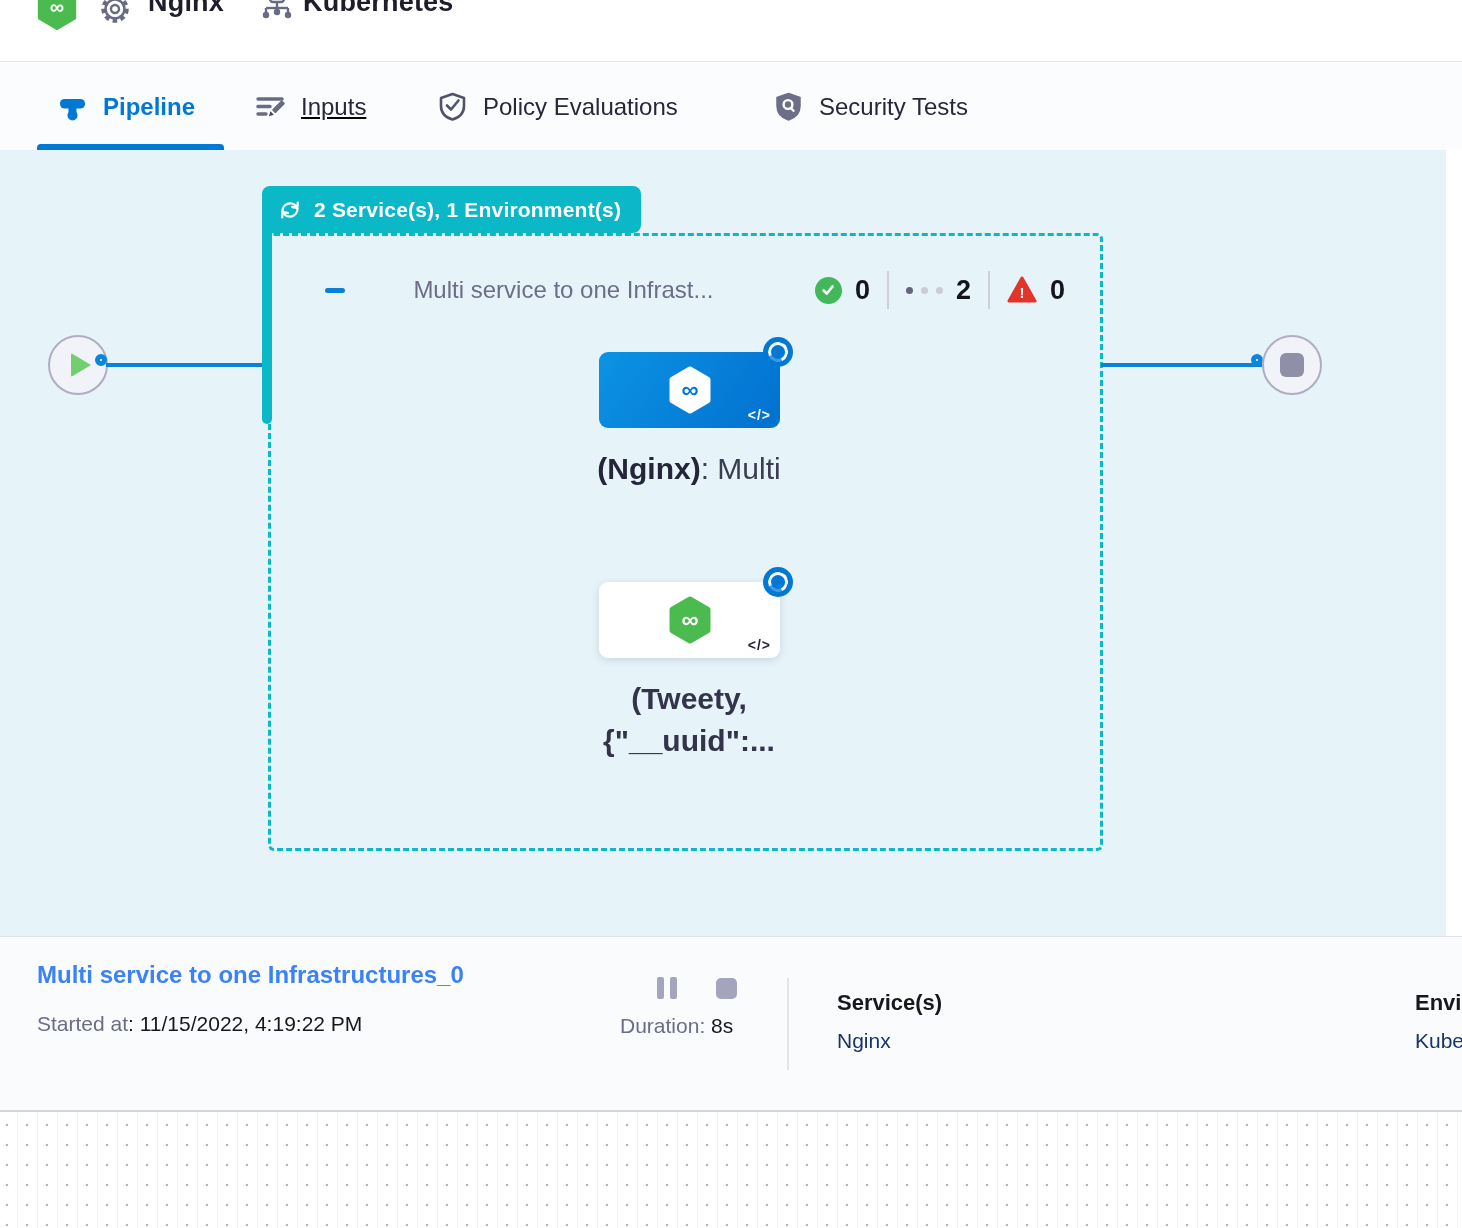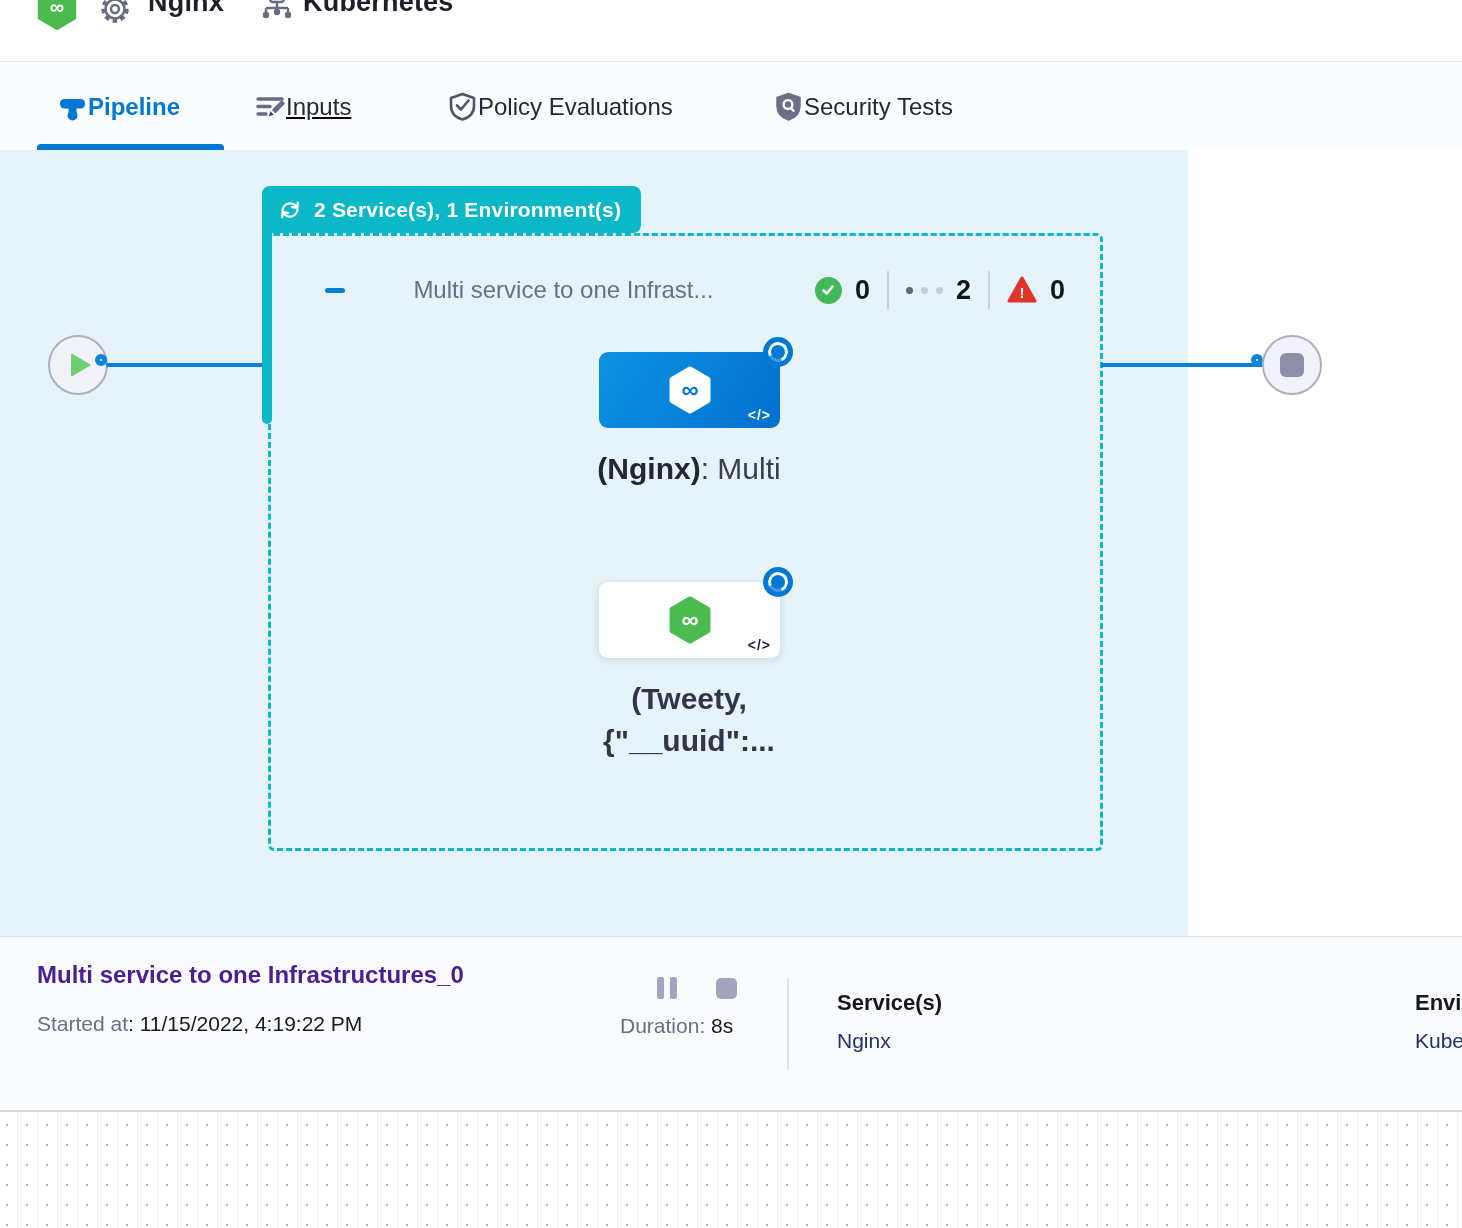--- a/index.html
+++ b/index.html
@@ -13,29 +13,29 @@
   .logo { position:absolute; left:36px; top:-14px; width:42px; height:44px; }
   .hdr-icon { position:absolute; top:-8px; width:34px; height:34px; color:#696a83; }
   .hdr-gear { left:98px; }
   .hdr-k8s { left:260px; }
   .hdr-label { position:absolute; top:-13px; font-size:27px; font-weight:600; color:#1d1d2b; letter-spacing:.2px; }
   .hdr-nginx { left:148px; }
   .hdr-kube { left:303px; }
 
   
   .tabbar { position:absolute; left:0; top:63px; width:1462px; height:87px; background:#fbfcfe; }
-  .tab { position:absolute; top:0; height:87px; display:flex; align-items:center; cursor:pointer; }
+  .tab { position:absolute; top:0; height:87px; display:flex; align-items:center; gap:15px; cursor:pointer; }
   .tab-label { font-size:24px; font-weight:500; color:#26273a; }
   .tab.active .tab-label { color:#0278d5; font-weight:700; }
   .tab-ico { width:31px; height:31px; flex:0 0 auto; }
   .tab-underline { position:absolute; left:37px; bottom:0; width:187px; height:6px; background:#0278d5;
     border-radius:4px 4px 0 0; }
 
   
-  .canvas { position:absolute; left:0; top:150px; width:1188px; height:786px; background:#e6f3f9; }
+  .canvas { position:absolute; left:0; top:150px; width:1446px; height:786px; background:#e6f3f9; }
 
   .endpoint { position:absolute; width:60px; height:60px; border-radius:50%;
     background:#f2f2f9; border:2px solid #aeadc2; display:flex; align-items:center; justify-content:center; }
   .start-node { left:48px; top:185px; }
   .end-node { left:1262px; top:185px; }
   .play-tri { width:0; height:0; border-left:20px solid #71ce71; border-top:12px solid transparent;
     border-bottom:12px solid transparent; margin-left:6px; border-radius:2px; }
   .stop-sq { width:24px; height:24px; background:#8f90a7; border-radius:6px; }
 
   .edge { position:absolute; height:4px; background:#0b82d8; top:213px; }
@@ -84,21 +84,21 @@
     transform:rotate(20deg); }
 
   .svc-label { position:absolute; width:260px; text-align:center; font-size:30px; line-height:42px; color:#3c3c52; }
   .svc-label-1 { left:559px; top:298px; }
   .svc-label-2 { left:559px; top:528px; font-weight:700; color:#33334a; }
   .svc-label b { font-weight:700; color:#25253a; }
 
   
   .footer { position:absolute; left:0; top:936px; width:1462px; height:174px; background:#fafbfd;
     border-top:1px solid #e2e3e9; overflow:hidden; }
-  .run-title { position:absolute; left:37px; top:24px; font-size:24px; font-weight:700; color:#4c1d95; }
+  .run-title { position:absolute; left:37px; top:24px; font-size:24px; font-weight:700; color:#3b82f6; }
   .started-row { position:absolute; left:37px; top:75px; font-size:21px; color:#17171f; }
   .lbl-gray { color:#6b6d85;margin-top:12px; }
   .pause-btn { position:absolute; left:657px; top:40px; width:22px; height:22px; display:flex; gap:6px; cursor:pointer; }
   .pause-btn i { width:7px; height:22px; background:#a4a5bc; border-radius:2px; display:block; }
   .stop-btn { position:absolute; left:716px; top:41px; width:21px; height:21px; background:#a4a5bc;
     border-radius:5px; cursor:pointer; }
   .duration-row { position:absolute; left:620px; top:77px; font-size:21px; color:#17171f; }
   .foot-div { position:absolute; left:787px; top:41px; width:2px; height:92px; background:#e3e4ea; }
   .kv { position:absolute; top:53px; }
   .kv-services { left:837px; }
@@ -159,21 +159,21 @@
         <line x1="3" y1="8" x2="27" y2="8" stroke="#696a83" stroke-width="3.4" stroke-linecap="round"></line>
         <line x1="3" y1="15.5" x2="15" y2="15.5" stroke="#696a83" stroke-width="3.4" stroke-linecap="round"></line>
         <line x1="3" y1="23" x2="11" y2="23" stroke="#696a83" stroke-width="3.4" stroke-linecap="round"></line>
         <g transform="rotate(45 22 17)">
           <rect x="19.6" y="8" width="5" height="14" rx="1" fill="#696a83"></rect>
           <polygon points="19.6,24 24.6,24 22.1,28.5" fill="#44455c"></polygon>
         </g>
       </svg>
       <span class="tab-label">Inputs</span>
     </div>
-    <div class="tab" style="left:447px;">
+    <div class="tab" style="left:437px;">
       <svg class="tab-ico" viewBox="0 0 31 31">
         <path d="M15.5 3 L27 7 V15 C27 22 22 26.5 15.5 28.5 C9 26.5 4 22 4 15 V7 Z" fill="none" stroke="#52536b" stroke-width="2.6" stroke-linejoin="round"></path>
         <polyline points="10,14.5 14,18.5 21.5,9.5" fill="none" stroke="#52536b" stroke-width="2.6" stroke-linecap="round" stroke-linejoin="round"></polyline>
       </svg>
       <span class="tab-label">Policy Evaluations</span>
     </div>
     <div class="tab" style="left:773px;">
       <svg class="tab-ico" viewBox="0 0 31 31">
         <path d="M15.5 2.5 L27 6.5 V15 C27 22.5 22 27 15.5 29 C9 27 4 22.5 4 15 V6.5 Z" fill="#6d6e88" stroke="#6d6e88" stroke-width="1.5" stroke-linejoin="round"></path>
         <circle cx="15" cy="13.5" r="4.4" fill="none" stroke="#ffffff" stroke-width="2.4"></circle>

